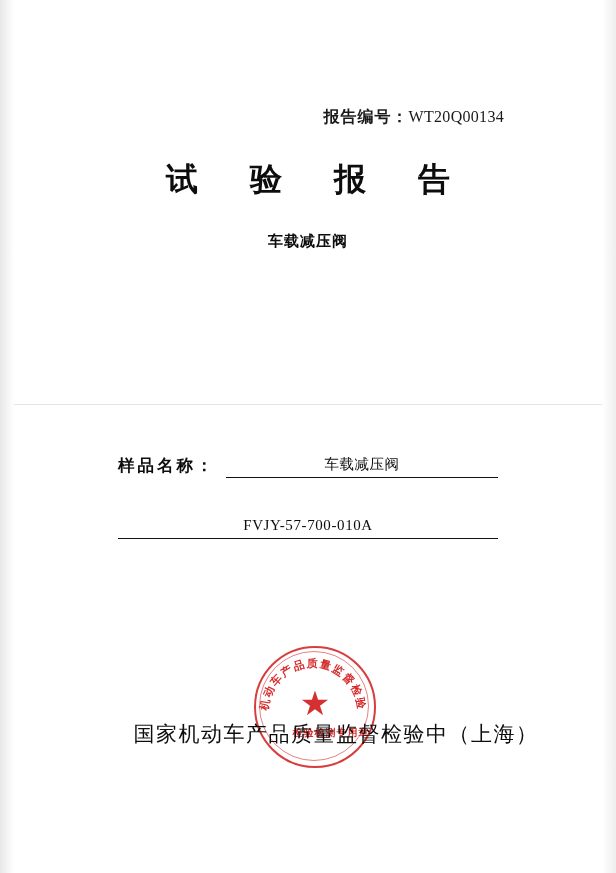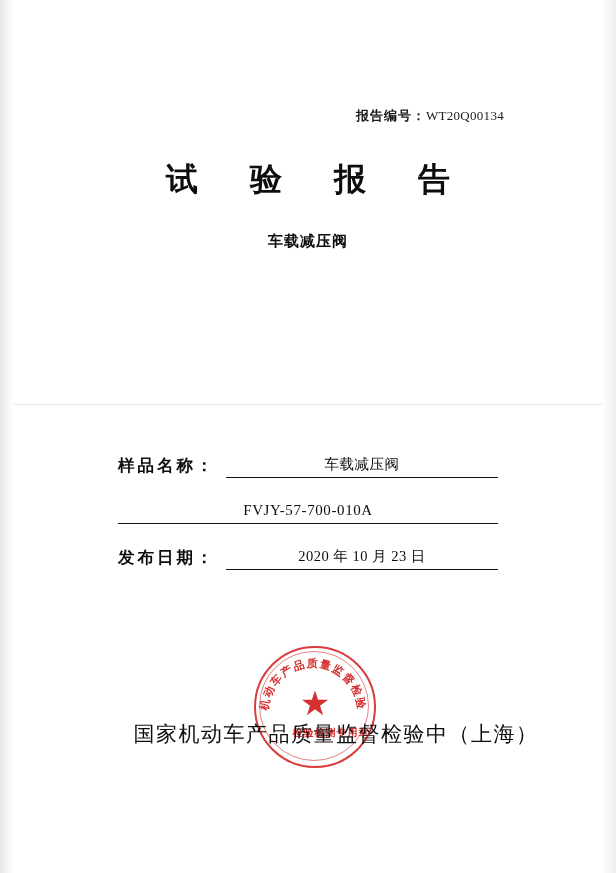--- a/index.html
+++ b/index.html
@@ -36,21 +36,21 @@
     right: 0; top: 0;
     width: 14px; height: 873px;
     background: linear-gradient(to left, #eeeeee, #ffffff);
     pointer-events: none;
   }
 
   .report-no {
     position: absolute;
     top: 107px;
     right: 112px;
-    font-size: 13px;
+    font-size: 16px;
     color: #1a1a1a;
     white-space: nowrap;
     letter-spacing: 0.2px;
   }
   .report-no .label {
     font-family: "Liberation Serif", serif;
     font-weight: bold;
     letter-spacing: 1px;
   }
   .report-no .value {
@@ -96,21 +96,21 @@
   .fields {
     position: absolute;
     top: 440px;
     left: 118px;
     width: 380px;
   }
   .field-row {
     display: flex;
     align-items: flex-end;
     height: 38px;
-    margin-bottom: 8px;
+    margin-bottom: 23px;
   }
   .field-label {
     width: 108px;
     font-size: 16.5px;
     font-weight: bold;
     letter-spacing: 3px;
     color: #0d0d0d;
     white-space: nowrap;
     line-height: 24px;
   }
@@ -225,24 +225,20 @@
     <div class="field-row">
       <div class="field-label">样品名称：</div>
       <div class="field-value">车载减压阀</div>
     </div>
 
     <div class="field-row">
       <div class="field-value mono">FVJY-57-700-010A</div>
     </div>
 
 
-    <div class="field-row">
-      <div class="field-label">发布日期：</div>
-      <div class="field-value">2020 年 10 月 23 日</div>
-    </div>
 
   </div>
 
   <div class="seal">
     <div class="ring"></div>
     <div class="ring-inner"></div>
     <svg class="seal-arc" viewBox="0 0 118 118">
       <defs>
         <path id="sealArcPath" d="M 14,66 A 45,45 0 1 1 104,66"></path>
       </defs>

